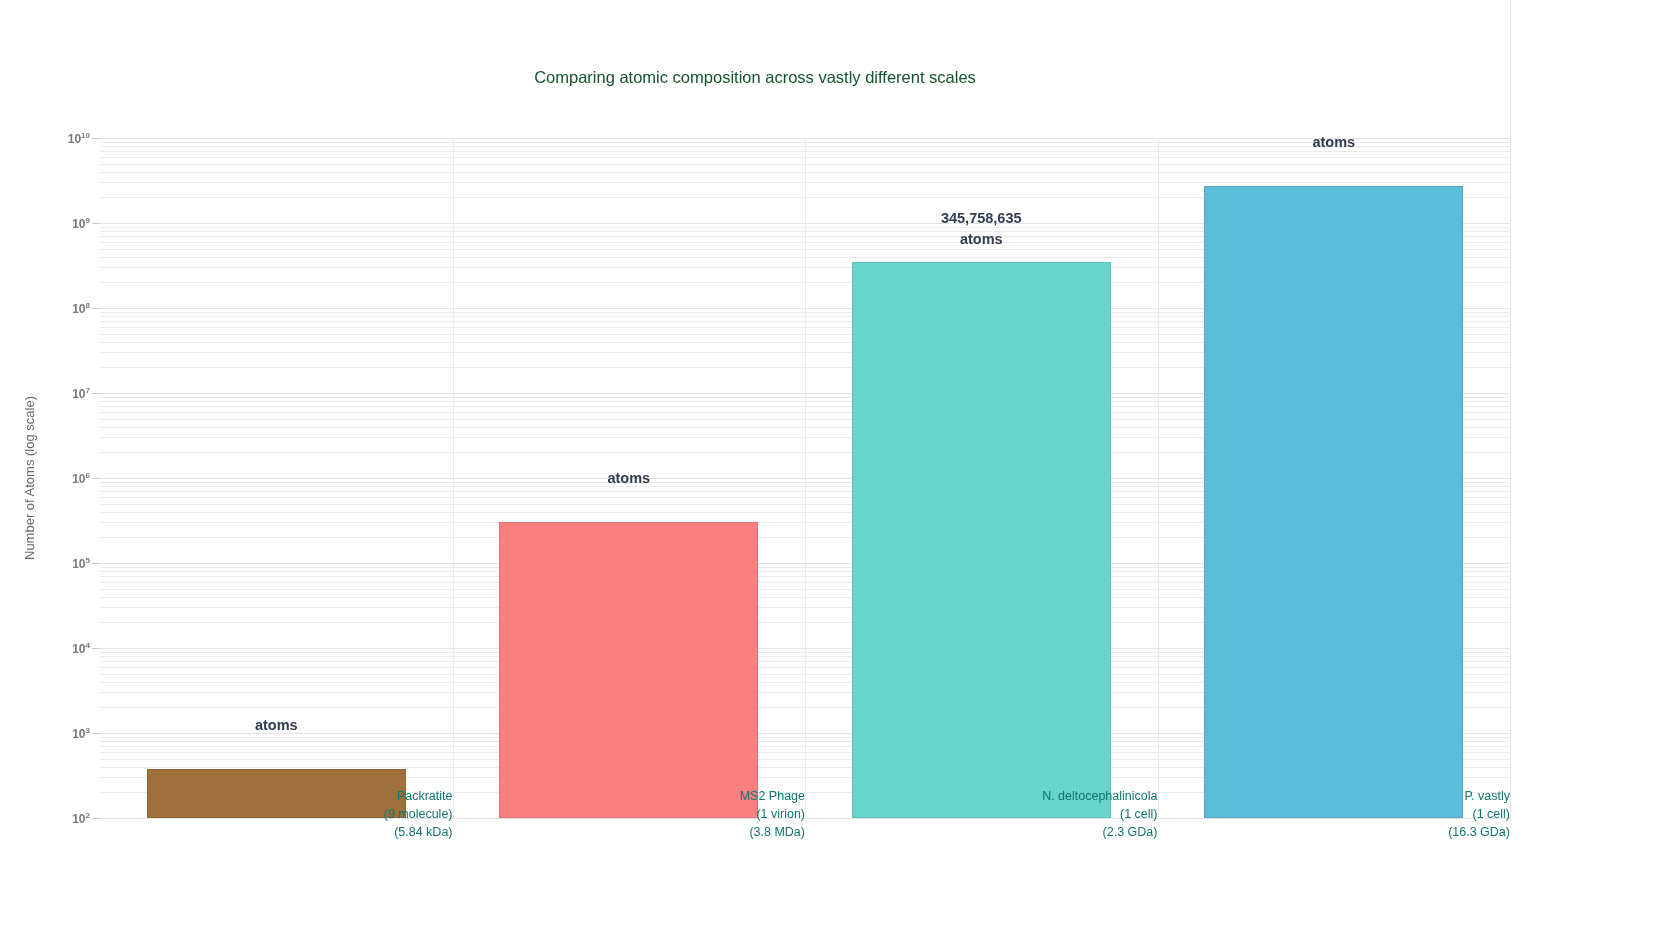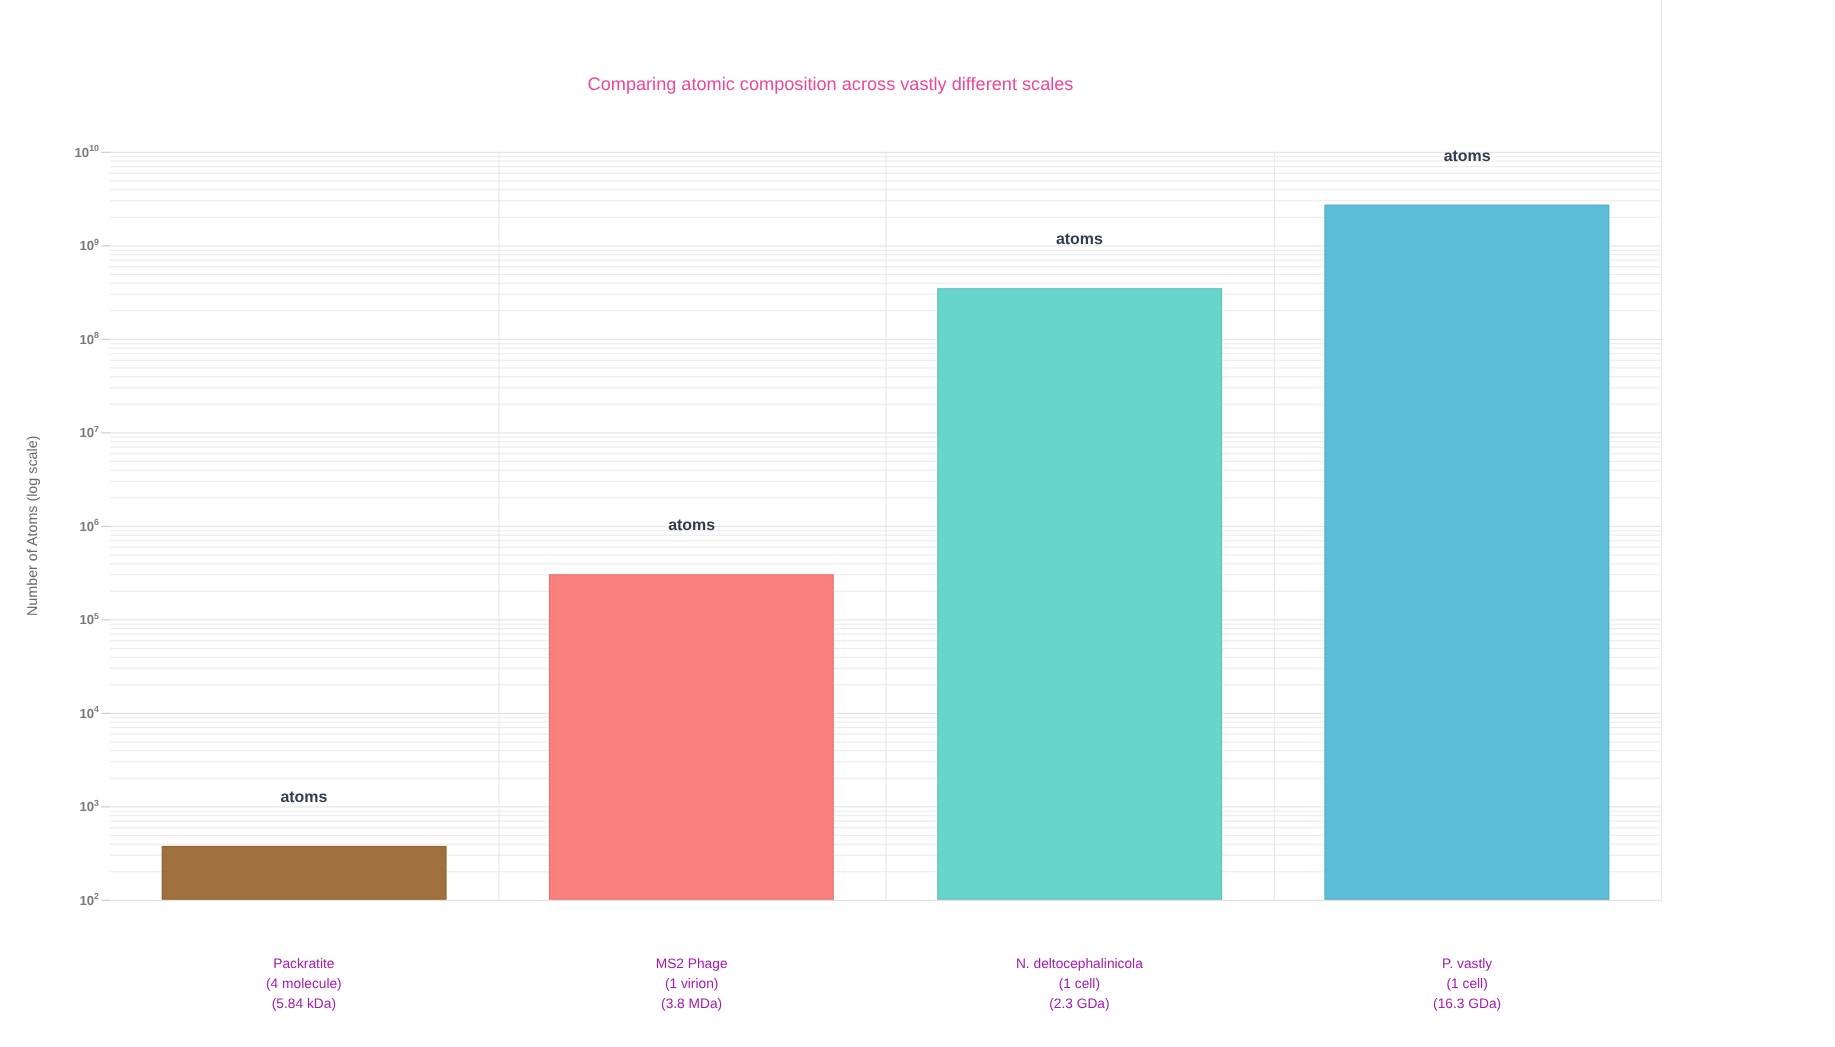--- a/index.html
+++ b/index.html
@@ -24,21 +24,21 @@
     font-weight: bold;
     color: #2f3d4f;
     letter-spacing: 0.2px;
   }
   #chart-subtitle {
     position: absolute;
     top: 68px; left: 0; width: 1510px;
     text-align: center;
     font-size: 16.5px;
     font-weight: normal;
-    color: #ec4899;
+    color: #14532d;
   }
 
   
   #y-axis-title {
     position: absolute;
     left: 22px;
     top: 478px;
     transform-origin: left top;
     transform: rotate(-90deg) translateX(-50%);
     white-space: nowrap;
@@ -111,24 +111,24 @@
     font-size: 14.5px;
     font-weight: bold;
     color: #2f3d4f;
     line-height: 1.42;
     white-space: nowrap;
   }
 
   
   .xtick {
     position: absolute;
-    top: 868px;
-    text-align: center;
+    top: 788px;
+    text-align: right;
     font-size: 12.5px;
-    color: #a21caf;
+    color: #0f766e;
     line-height: 1.42;
   }
 </style>
 </head>
 <body>
 
 <div id="figure">
 
   <div id="chart-subtitle">Comparing atomic composition across vastly different scales</div>
 
@@ -244,33 +244,34 @@
         <div class="bar" style="left: 46.7062px; width: 259.087px; height: 48.891px; background: rgb(160, 112, 60);"></div>
         <div class="bar-value" style="left: 0px; width: 352.5px; top: 577.109px;">
           <div>atoms</div>
         </div>
         <div class="bar" style="left: 399.206px; width: 259.087px; height: 296.365px; background: rgb(250, 128, 128);"></div>
         <div class="bar-value" style="left: 352.5px; width: 352.5px; top: 329.635px;">
           <div>atoms</div>
         </div>
         <div class="bar" style="left: 751.706px; width: 259.087px; height: 555.796px; background: rgb(104, 213, 204);"></div>
         <div class="bar-value" style="left: 705px; width: 352.5px; top: 70.2043px;">
+          <div>345,758,635</div>
           <div>atoms</div>
         </div>
         <div class="bar" style="left: 1104.21px; width: 259.087px; height: 631.804px; background: rgb(91, 189, 216);"></div>
         <div class="bar-value" style="left: 1057.5px; width: 352.5px; top: -5.80375px;">
           <div>atoms</div>
         </div>
       </div>
   </div>
 
   <div id="xticks">
       <div class="xtick" style="left: 100px; width: 352.5px;">
         <div>Packratite</div>
-        <div>(4 molecule)</div>
+        <div>(9 molecule)</div>
         <div>(5.84 kDa)</div>
       </div>
       <div class="xtick" style="left: 452.5px; width: 352.5px;">
         <div>MS2 Phage</div>
         <div>(1 virion)</div>
         <div>(3.8 MDa)</div>
       </div>
       <div class="xtick" style="left: 805px; width: 352.5px;">
         <div>N. deltocephalinicola</div>
         <div>(1 cell)</div>

